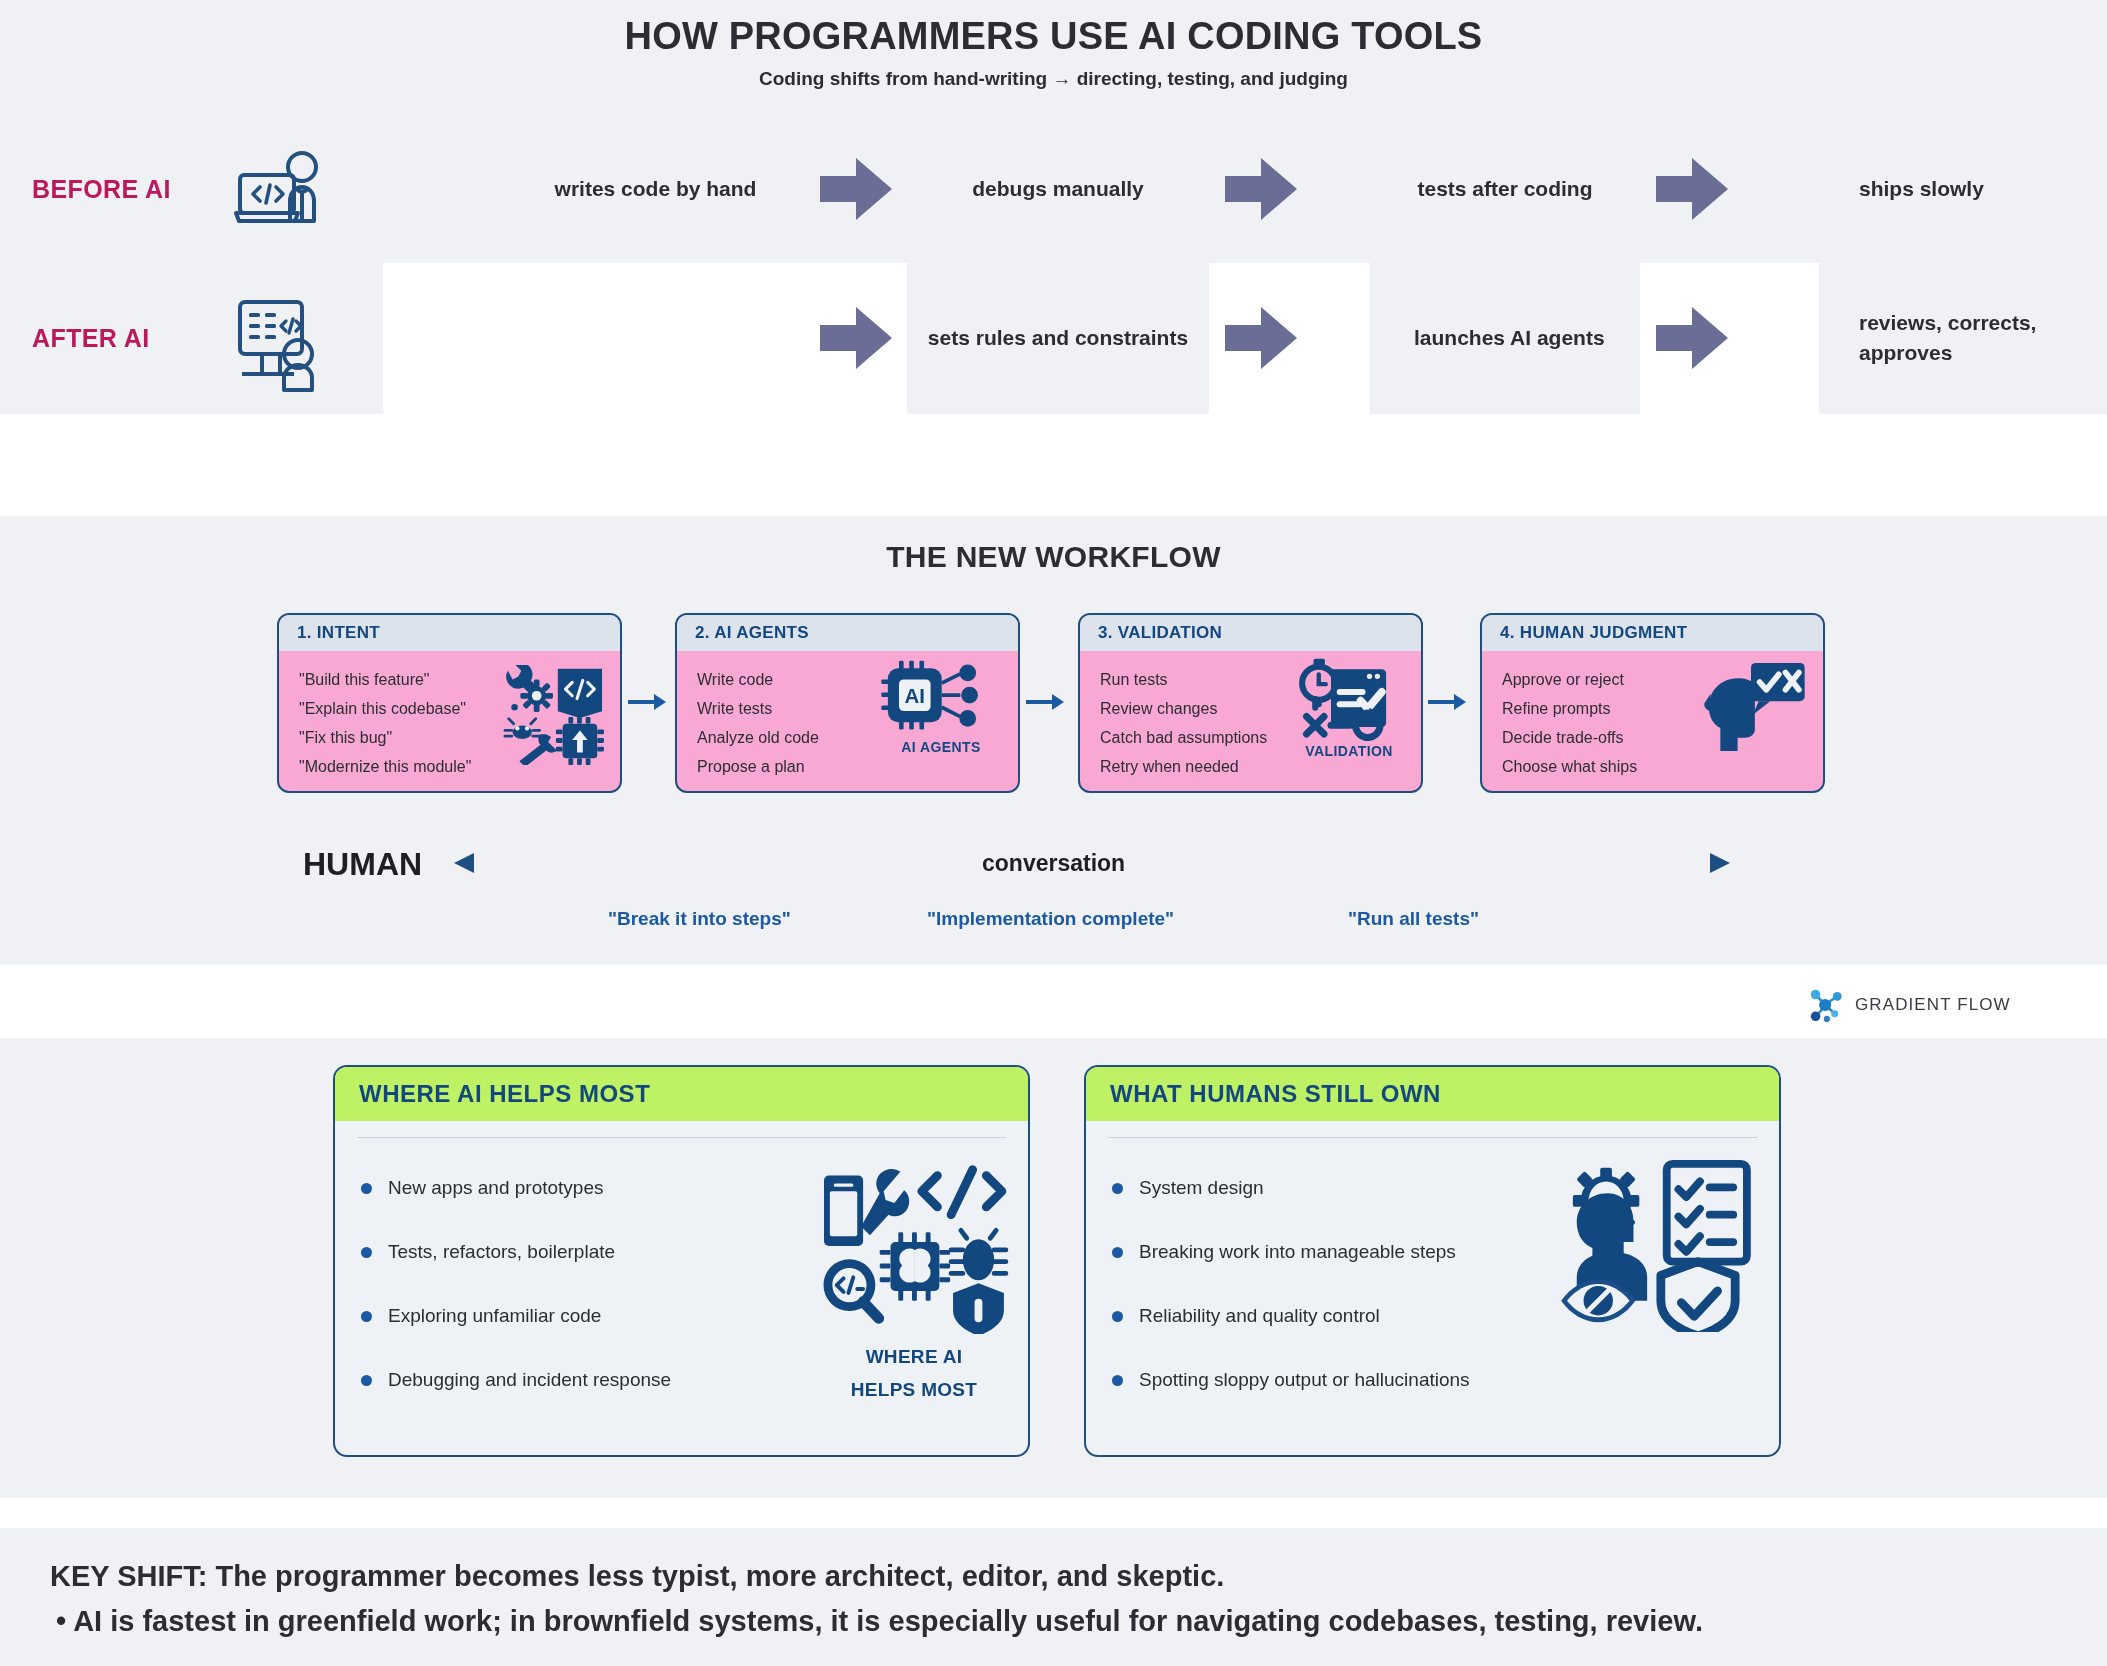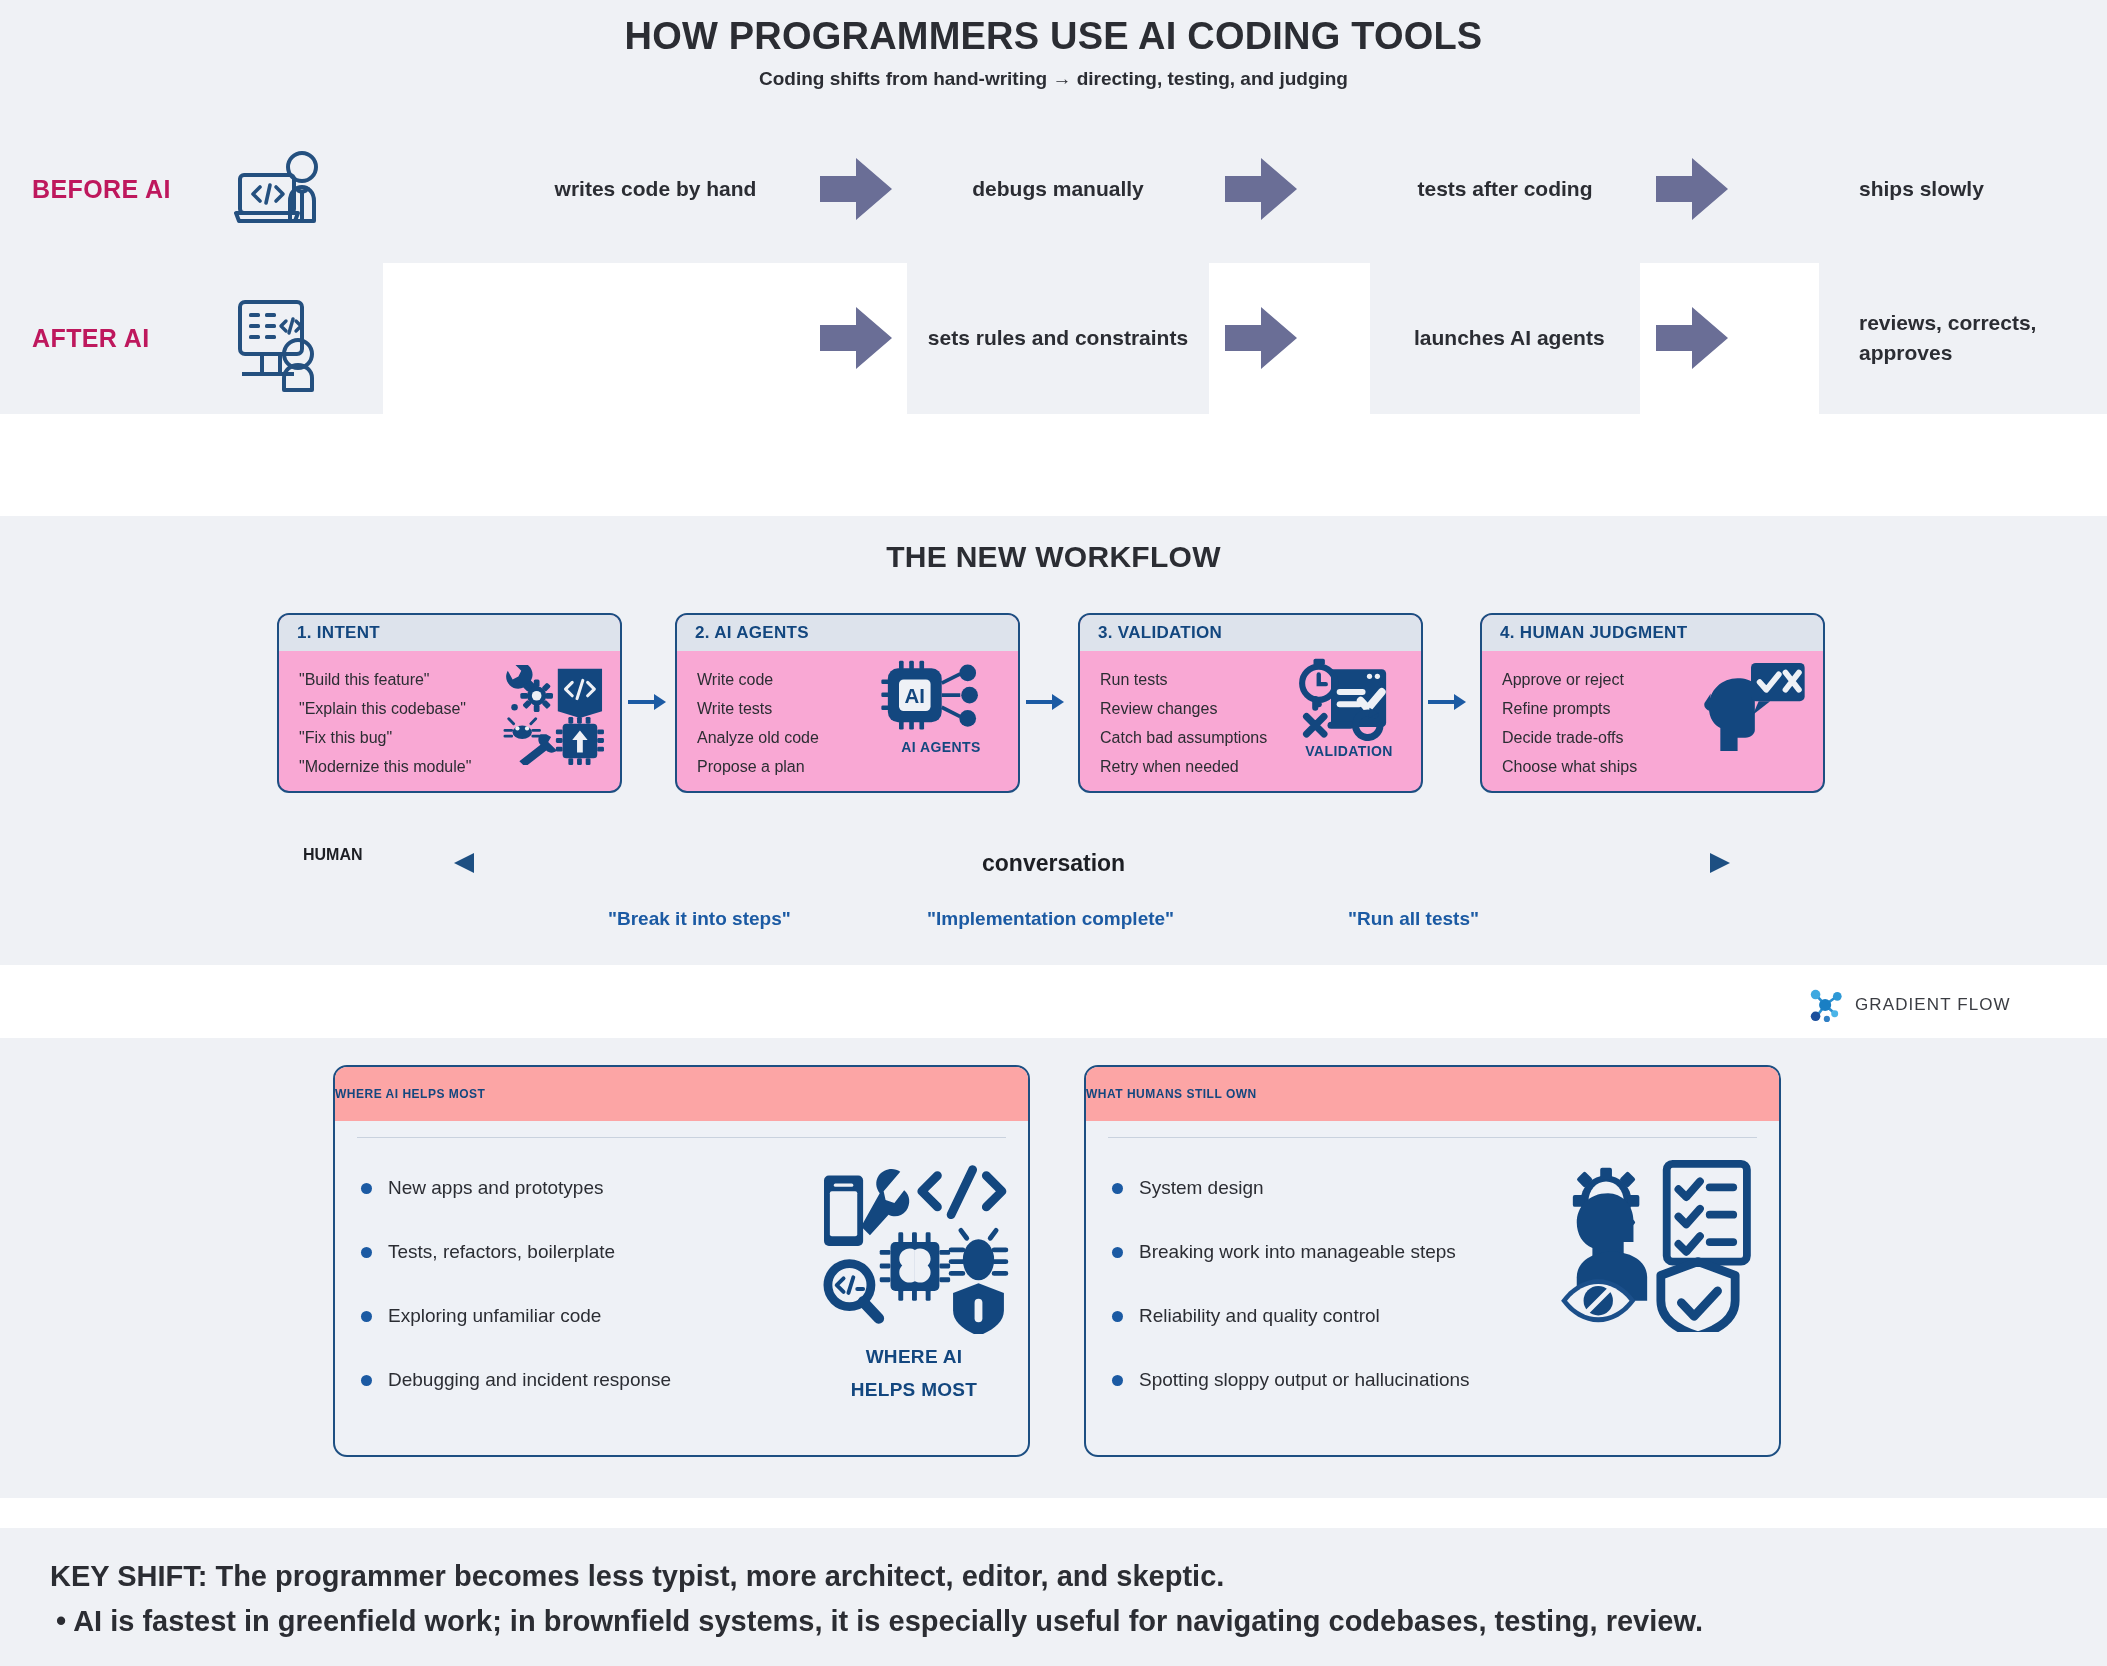--- a/index.html
+++ b/index.html
@@ -72,21 +72,21 @@
   .card-body { position: relative; height: 142px; padding: 14px 0 0 20px; }
   .card-line { font-size: 16px; color: #2b2d33; line-height: 29px; }
   .card-art { position: absolute; right: 12px; top: 10px; text-align: center; }
   .card-art-label {
     font-size: 14px; font-weight: bold; color: #13477f; letter-spacing: .4px; margin-top: 2px;
   }
   .thin-arrow { position: absolute; top: 690px; width: 40px; height: 24px; }
 
   
   .conv-label {
-    position: absolute; font-size: 16px; font-weight: bold; color: #1d1f24;
+    position: absolute; font-size: 32px; font-weight: bold; color: #1d1f24;
   }
   #conv-human { top: 846px; left: 303px; }
   #conv-mid   { top: 850px; left: 982px; font-size: 23px; }
   .conv-line { position: absolute; top: 852px; height: 22px; }
   .quote {
     position: absolute; top: 908px; font-size: 19px; font-weight: bold; color: #1b5aa3;
   }
   #q1 { left: 608px; }
   #q2 { left: 927px; }
   #q3 { left: 1348px; }
@@ -99,22 +99,22 @@
   .logo-text { font-size: 17px; font-weight: normal; color: #3a3c42; letter-spacing: 1.1px; }
 
   
   .panel {
     position: absolute; top: 1065px; width: 697px; height: 392px;
     background: #eef1f6; border: 2px solid #1d4f82; border-radius: 14px; overflow: hidden;
   }
   #panel-left  { left: 333px; }
   #panel-right { left: 1084px; }
   .panel-head {
-    height: 54px; background: #fca5a5; display: flex; align-items: center;
-    font-size: 12px; font-weight: bold; color: #13477f; letter-spacing: .5px;
+    height: 54px; background: #bef264; display: flex; align-items: center;
+    padding-left: 24px; font-size: 24px; font-weight: bold; color: #13477f; letter-spacing: .5px;
   }
   .panel-rule { height: 1px; background: #c9d2de; margin: 16px 22px 0 22px; }
   .panel-body { position: relative; padding: 18px 0 0 26px; }
   .bullet-row { display: flex; align-items: center; height: 64px; }
   .bullet-dot {
     width: 11px; height: 11px; border-radius: 50%; background: #1b5aa3;
     margin-right: 16px; flex: none;
   }
   .bullet-text { font-size: 19px; color: #2b2d33; }
   .panel-art { position: absolute; text-align: center; }

